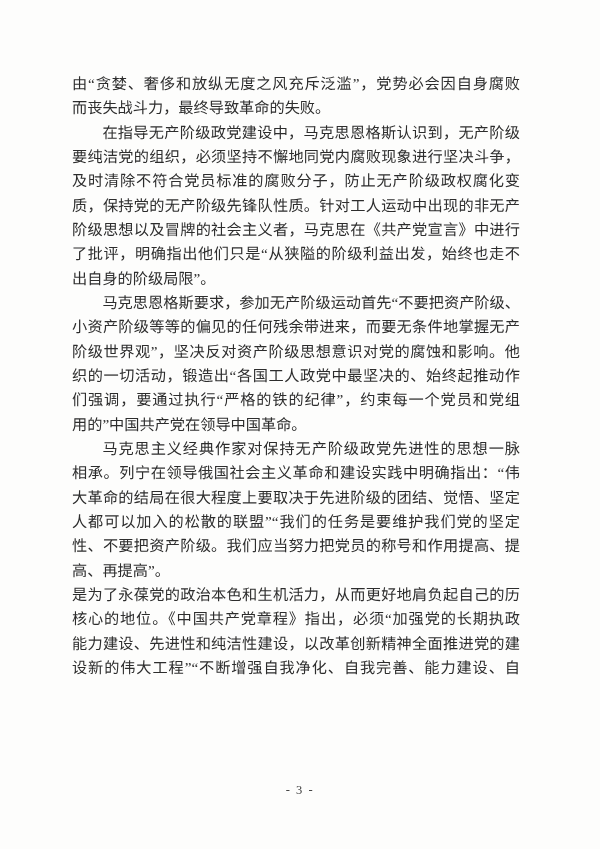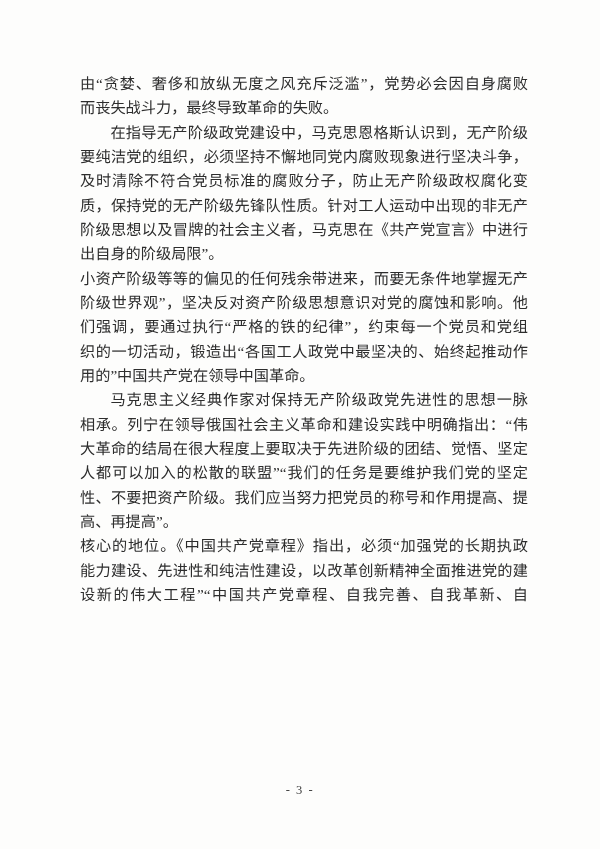--- a/index.html
+++ b/index.html
@@ -11,21 +11,21 @@
     position: relative;
     width: 600px;
     height: 849px;
     background: #fdfdfc;
     overflow: hidden;
     font-family: "Liberation Serif", "DejaVu Serif", serif;
     color: #2d2d2d;
   }
   .content {
     position: absolute;
-    left: 80px;
+    left: 72px;
     top: 72px;
     width: 448px;
   }
   .para {
     margin: 0;
     padding: 0;
   }
   .line {
     font-size: 15.2px;
     line-height: 24.33px;
@@ -61,42 +61,45 @@
       <div class="line">由“贪婪、奢侈和放纵无度之风充斥泛滥”，党势必会因自身腐败</div>
       <div class="line para-end">而丧失战斗力，最终导致革命的失败。</div>
     </div>
 
     <div class="para">
       <div class="line indent">在指导无产阶级政党建设中，马克思恩格斯认识到，无产阶级</div>
       <div class="line">要纯洁党的组织，必须坚持不懈地同党内腐败现象进行坚决斗争，</div>
       <div class="line">及时清除不符合党员标准的腐败分子，防止无产阶级政权腐化变</div>
       <div class="line">质，保持党的无产阶级先锋队性质。针对工人运动中出现的非无产</div>
       <div class="line">阶级思想以及冒牌的社会主义者，马克思在《共产党宣言》中进行</div>
+      <div class="line">了批评，明确指出他们只是“从狭隘的阶级利益出发，始终也走不</div>
       <div class="line para-end">出自身的阶级局限”。</div>
     </div>
 
     <div class="para">
+      <div class="line indent">马克思恩格斯要求，参加无产阶级运动首先“不要把资产阶级、</div>
       <div class="line">小资产阶级等等的偏见的任何残余带进来，而要无条件地掌握无产</div>
       <div class="line">阶级世界观”，坚决反对资产阶级思想意识对党的腐蚀和影响。他</div>
+      <div class="line">织的一切活动，锻造出“各国工人政党中最坚决的、始终起推动作</div>
       <div class="line">们强调，要通过执行“严格的铁的纪律”，约束每一个党员和党组</div>
-      <div class="line">织的一切活动，锻造出“各国工人政党中最坚决的、始终起推动作</div>
       <div class="line para-end">用的”中国共产党在领导中国革命。</div>
     </div>
 
     <div class="para">
       <div class="line indent">马克思主义经典作家对保持无产阶级政党先进性的思想一脉</div>
       <div class="line">相承。列宁在领导俄国社会主义革命和建设实践中明确指出：“伟</div>
       <div class="line">大革命的结局在很大程度上要取决于先进阶级的团结、觉悟、坚定</div>
       <div class="line">人都可以加入的松散的联盟”“我们的任务是要维护我们党的坚定</div>
       <div class="line">性、不要把资产阶级。我们应当努力把党员的称号和作用提高、提</div>
       <div class="line para-end">高、再提高”。</div>
     </div>
 
     <div class="para">
+      <div class="line">是为了永葆党的政治本色和生机活力，从而更好地肩负起自己的历</div>
       <div class="line">核心的地位。《中国共产党章程》指出，必须“加强党的长期执政</div>
       <div class="line">能力建设、先进性和纯洁性建设，以改革创新精神全面推进党的建</div>
-      <div class="line">设新的伟大工程”“中国共产党章程、自我完善、自我革新、自</div>
+      <div class="line">设新的伟大工程”“不断增强自我净化、自我完善、能力建设、自</div>
     </div>
 
   </div>
 
   <div class="footer">- 3 -</div>
 </div>
 
 </body></html>

